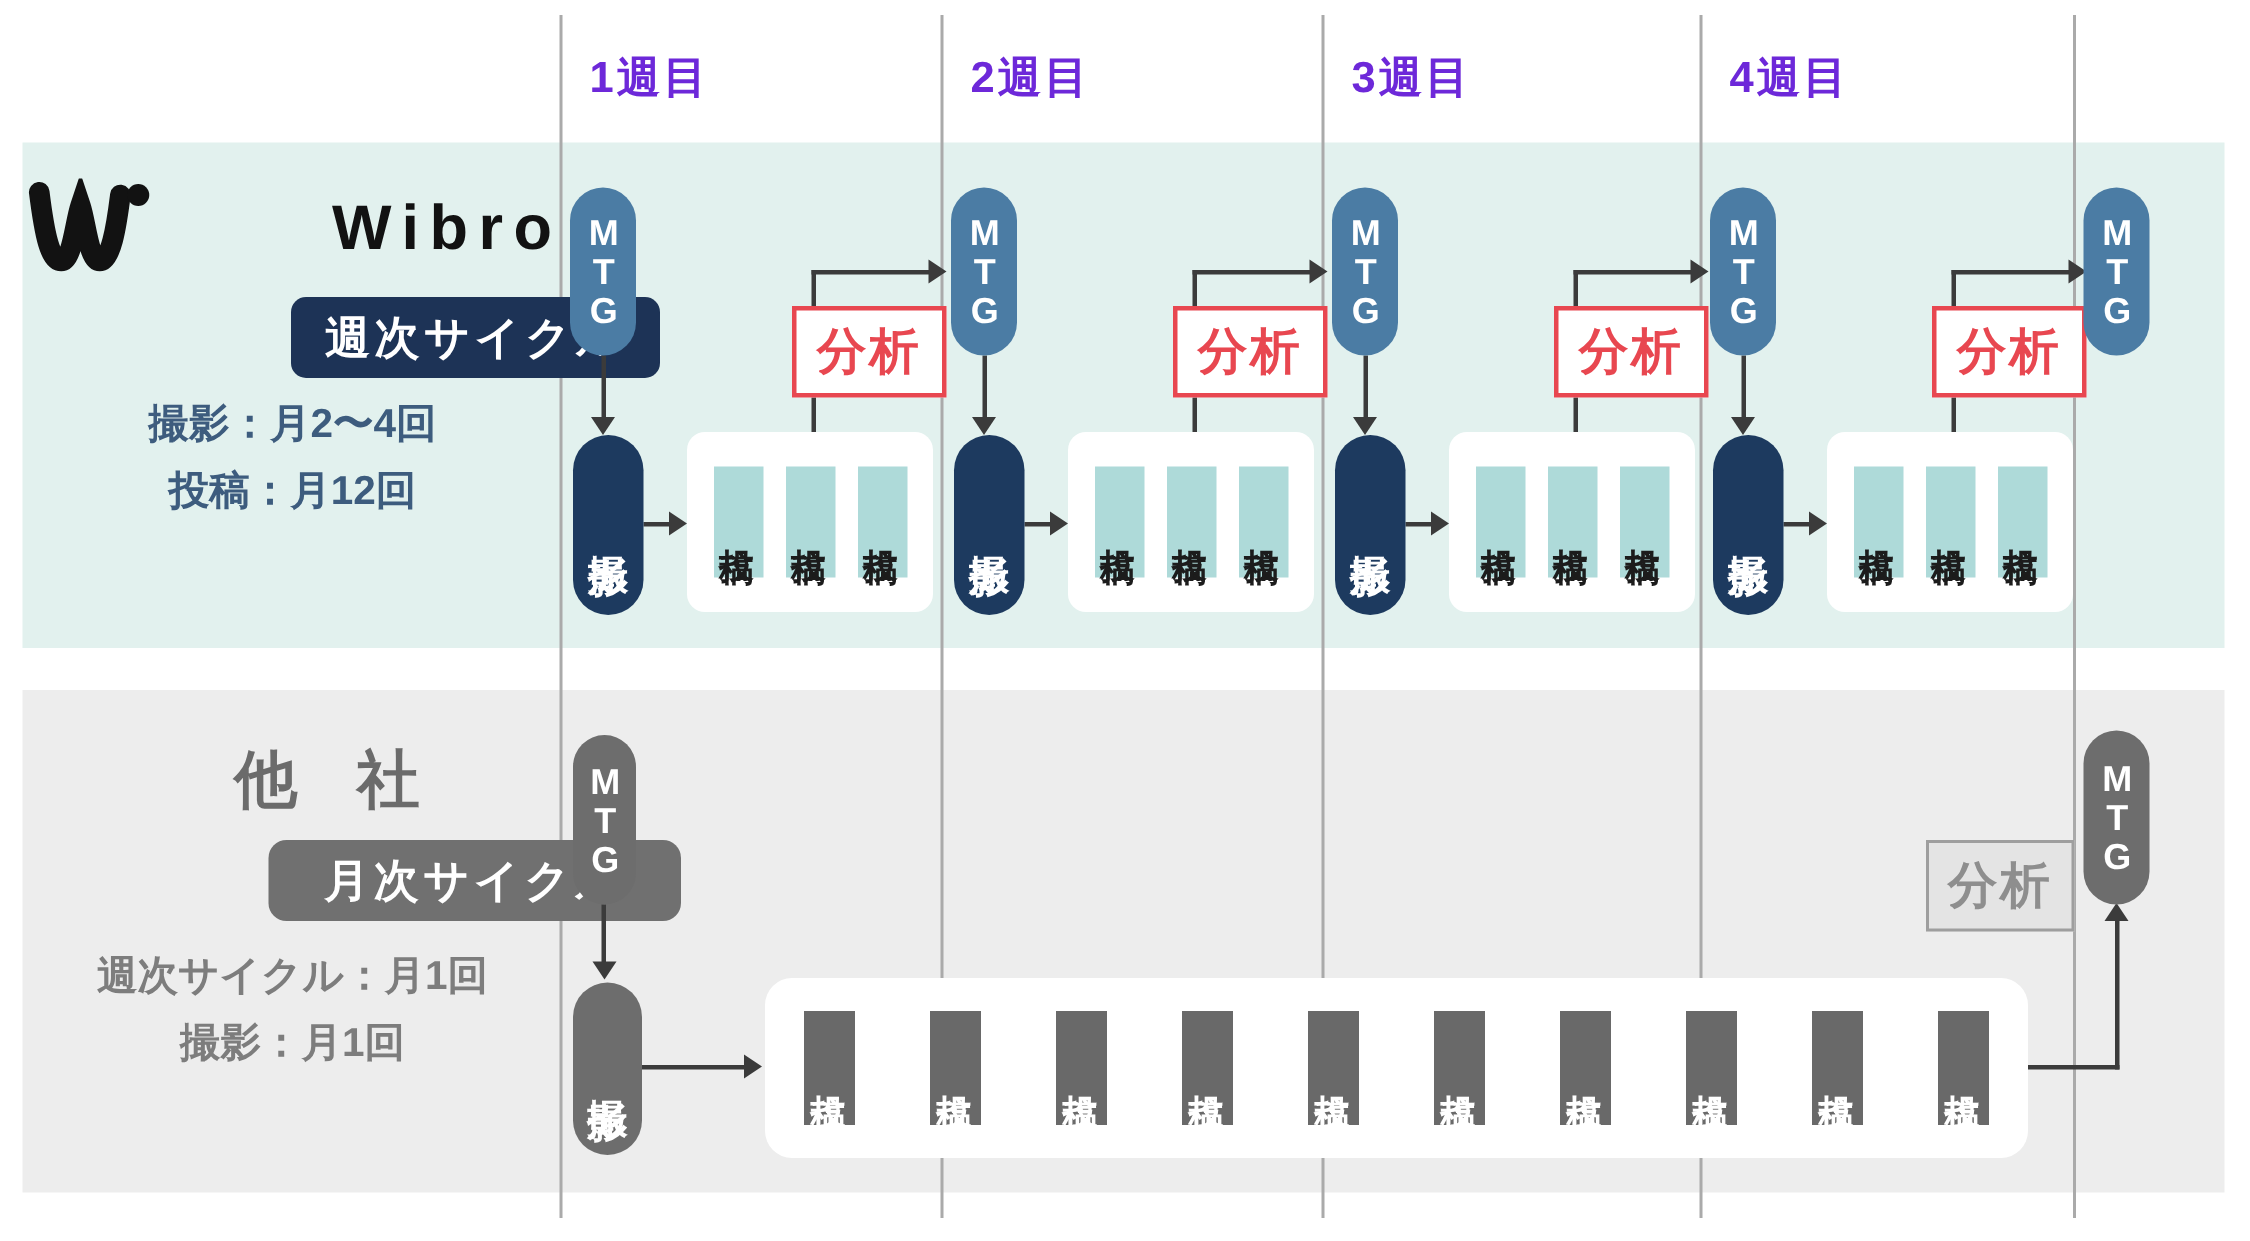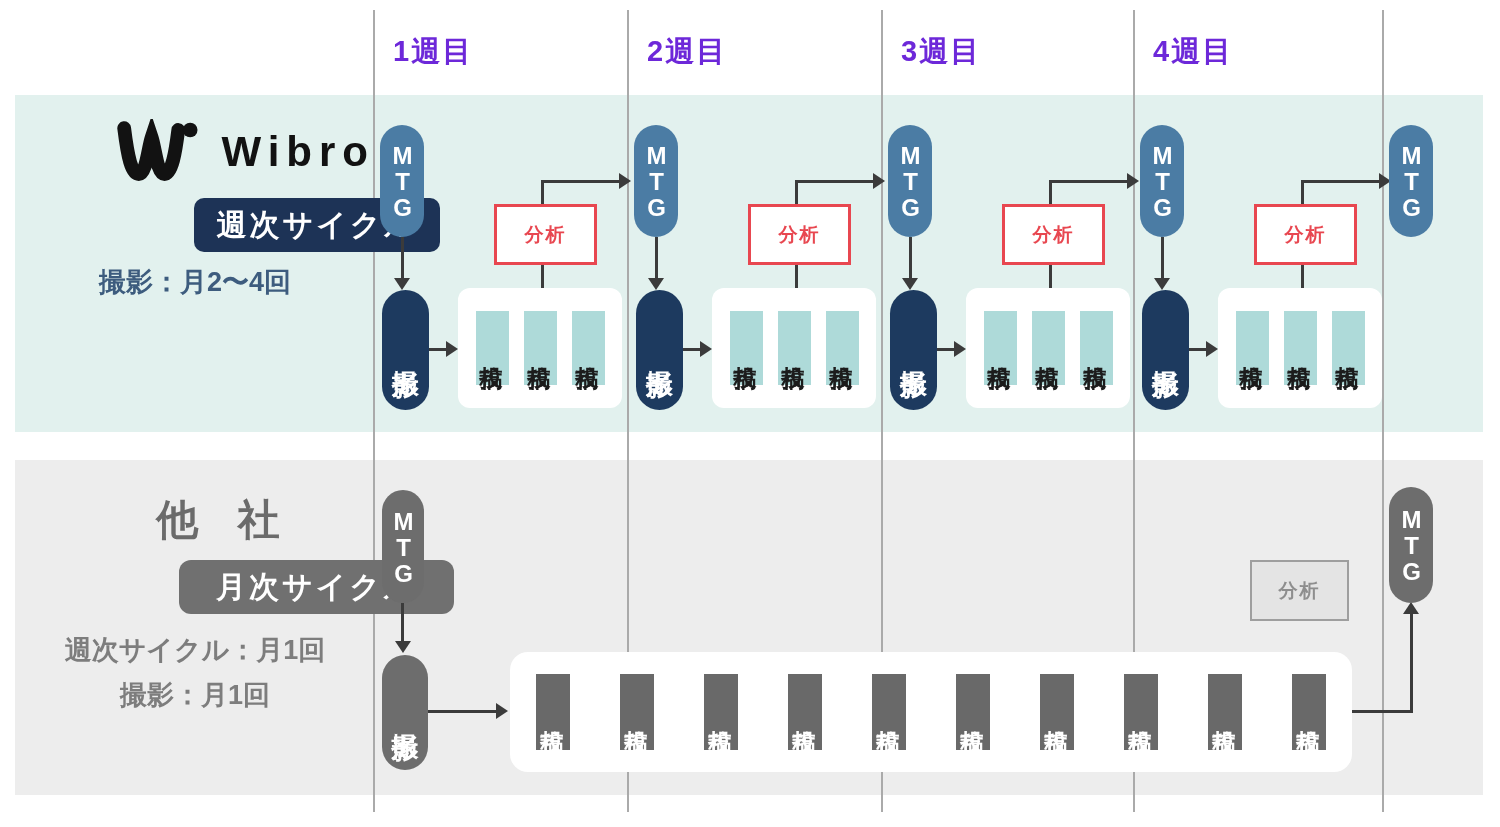--- a/index.html
+++ b/index.html
@@ -36,41 +36,41 @@
   .ah-right{border-top:8px solid transparent;border-bottom:8px solid transparent;border-left:12px solid #3b3b3b;}
   .ah-up{border-left:8px solid transparent;border-right:8px solid transparent;border-bottom:12px solid #3b3b3b;}
 
   
   .white-box{position:absolute;background:#ffffff;display:flex;align-items:center;justify-content:center;z-index:2;}
   .post{display:flex;align-items:center;justify-content:center;font-weight:800;font-size:23px;letter-spacing:1px;}
   .post-teal{width:33px;height:74px;background:#aedad9;color:#1c1c1c;}
   .post-dark{width:34px;height:76px;background:#696969;color:#ffffff;}
 
   
-  .analysis{position:absolute;display:flex;align-items:center;justify-content:center;font-weight:900;font-size:19px;letter-spacing:2px;z-index:3;}
+  .analysis{position:absolute;display:flex;align-items:center;justify-content:center;font-weight:900;font-size:33px;letter-spacing:2px;z-index:3;margin-left:34px;}
   .analysis-red{background:#ffffff;border:3px solid #e84750;color:#e84750;}
   .analysis-grey{background:#e4e4e4;border:2px solid #9e9e9e;color:#8e8e8e;}
 
   
   .week-unit{position:absolute;top:0;width:262px;height:827px;z-index:2;}
   .week-unit .u-mtg{left:7px;top:125px;}
   .week-unit .u-a1{left:28px;top:237px;width:3px;height:42px;}
   .week-unit .u-a1h{left:21px;top:278px;}
   .week-unit .u-shoot{left:9px;top:290px;}
   .week-unit .u-a2{left:56px;top:348px;width:18px;height:3px;}
   .week-unit .u-a2h{left:73px;top:341px;}
   .week-unit .u-box{left:85px;top:288px;width:164px;height:120px;border-radius:12px;gap:15px;}
   .week-unit .u-analysis{left:121px;top:204px;width:97px;height:55px;}
   .week-unit .u-c1{left:168px;top:259px;width:3px;height:29px;}
   .week-unit .u-c2{left:168px;top:180px;width:3px;height:26px;}
   .week-unit .u-c3{left:168px;top:180px;width:79px;height:3px;}
   .week-unit .u-c3h{left:246px;top:173px;}
 
   
-  .logo-row{position:absolute;left:15px;top:112px;width:360px;height:80px;display:flex;align-items:center;justify-content:flex-end;gap:16px;z-index:2;}
+  .logo-row{position:absolute;left:15px;top:112px;width:360px;height:80px;display:flex;align-items:center;justify-content:space-between;gap:16px;z-index:2;}
   .logo-word{font-size:42px;font-weight:800;color:#121212;letter-spacing:7px;}
   .badge{position:absolute;left:50%;display:flex;align-items:center;justify-content:center;color:#ffffff;font-weight:800;font-size:30px;letter-spacing:3px;z-index:2;}
   .badge-navy{top:198px;width:246px;height:54px;background:#1d3356;border-radius:10px;margin-left:-556px;}
   .badge-grey{top:560px;width:275px;height:54px;background:#707070;border-radius:12px;margin-left:-571px;}
   .stats{position:absolute;left:15px;width:360px;text-align:center;font-weight:800;font-size:27px;z-index:2;}
   .stats div{height:45px;line-height:45px;white-space:nowrap;}
   .stats-navy{top:260px;color:#3d5c7e;}
   .stats-grey{top:628px;color:#7d7d7d;}
   .other-title{position:absolute;left:15px;top:492px;width:420px;text-align:center;font-size:42px;font-weight:800;color:#6b6b6b;letter-spacing:14px;z-index:2;white-space:nowrap;}
 </style>
@@ -93,20 +93,21 @@
   <div class="logo-row">
     <svg width="92" height="66" viewBox="0 0 100 72">
       <path d="M12 10 C16 42,20 60,28 60 C36 60,38 32,42 20 C46 32,48 60,56 60 C64 60,68 36,71 12" fill="none" stroke="#121212" stroke-width="15" stroke-linecap="round"></path>
       <circle cx="84" cy="12" r="8" fill="#121212"></circle>
     </svg>
     <span class="logo-word">Wibro</span>
   </div>
   <div class="badge badge-navy">週次サイクル</div>
   <div class="stats stats-navy">
     <div>撮影：月2〜4回</div>
+    <div>投稿：月12回</div>
   </div>
 
   <div class="other-title">他 社</div>
   <div class="badge badge-grey">月次サイクル</div>
   <div class="stats stats-grey">
     <div>週次サイクル：月1回</div>
     <div>撮影：月1回</div>
   </div>
 
   <div id="weeks-layer">

